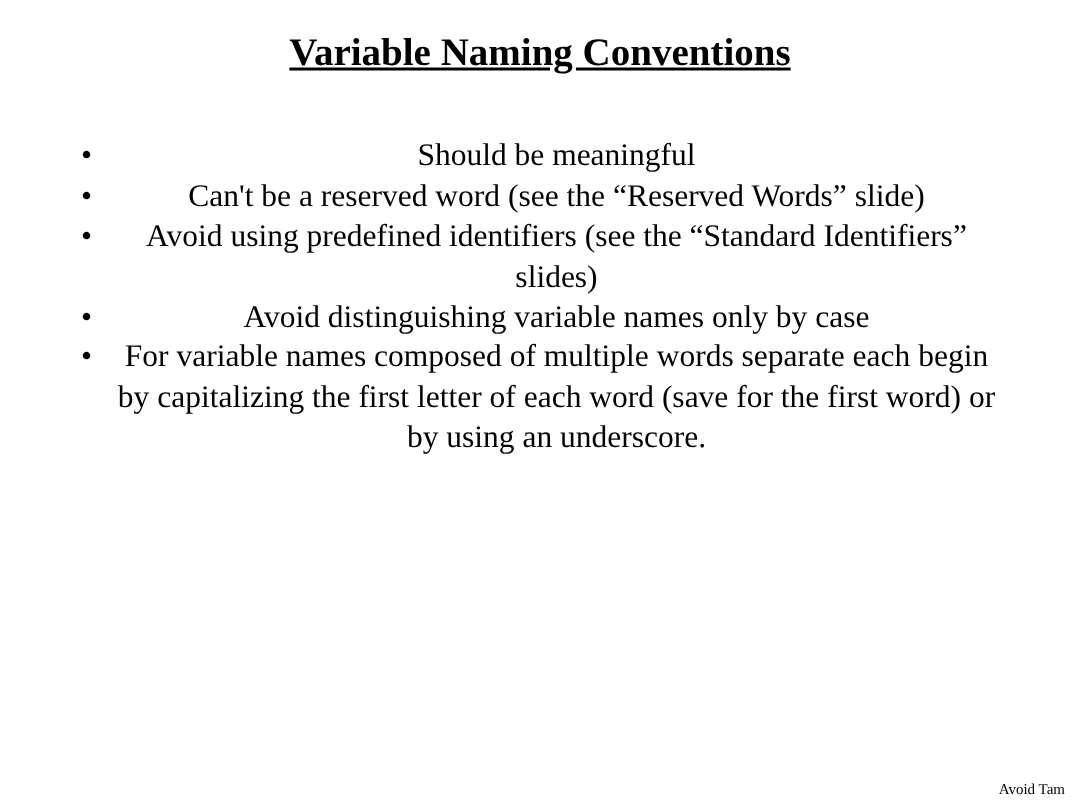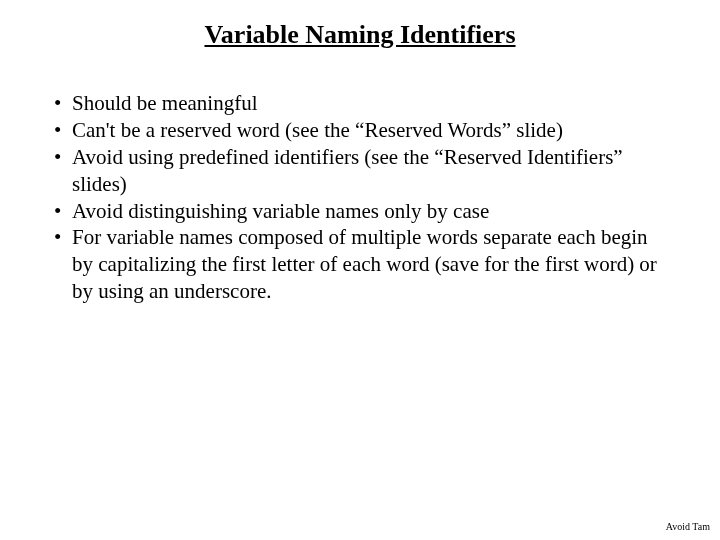--- a/index.html
+++ b/index.html
@@ -1,18 +1,19 @@
 <!DOCTYPE html>
 <html><head>
   <meta charset="utf-8">
   <style>
     * {
       margin: 0;
       padding: 0;
       box-sizing: border-box;
+      text-align: center;
     }
     body {
       width: 720px;
       height: 540px;
       background: #ffffff;
       font-family: "Times New Roman", Times, serif;
       color: #000000;
       position: relative;
       padding: 20px 0 0 0;
     }
@@ -46,25 +47,25 @@
       position: absolute;
       bottom: 8px;
       right: 10px;
       font-size: 10px;
       font-family: "Times New Roman", Times, serif;
     }
   </style>
 </head>
 <body>
 
-<h1 class="title">Variable Naming Identifiers</h1>
+<h1 class="title">Variable Naming Conventions</h1>
 
 <div class="content">
   <ul class="bullet-list">
     <li class="bullet-item">Should be meaningful</li>
     <li class="bullet-item">Can't be a reserved word (see the “Reserved Words” slide)</li>
-    <li class="bullet-item">Avoid using predefined identifiers (see the “Reserved Identifiers” slides)</li>
+    <li class="bullet-item">Avoid using predefined identifiers (see the “Standard Identifiers” slides)</li>
     <li class="bullet-item">Avoid distinguishing variable names only by case</li>
     <li class="bullet-item">For variable names composed of multiple words separate each begin by capitalizing the first letter of each word (save for the first word) or by using an underscore.</li>
   </ul>
 </div>
 
 <div class="footer">Avoid Tam</div>
 
 </body></html>

